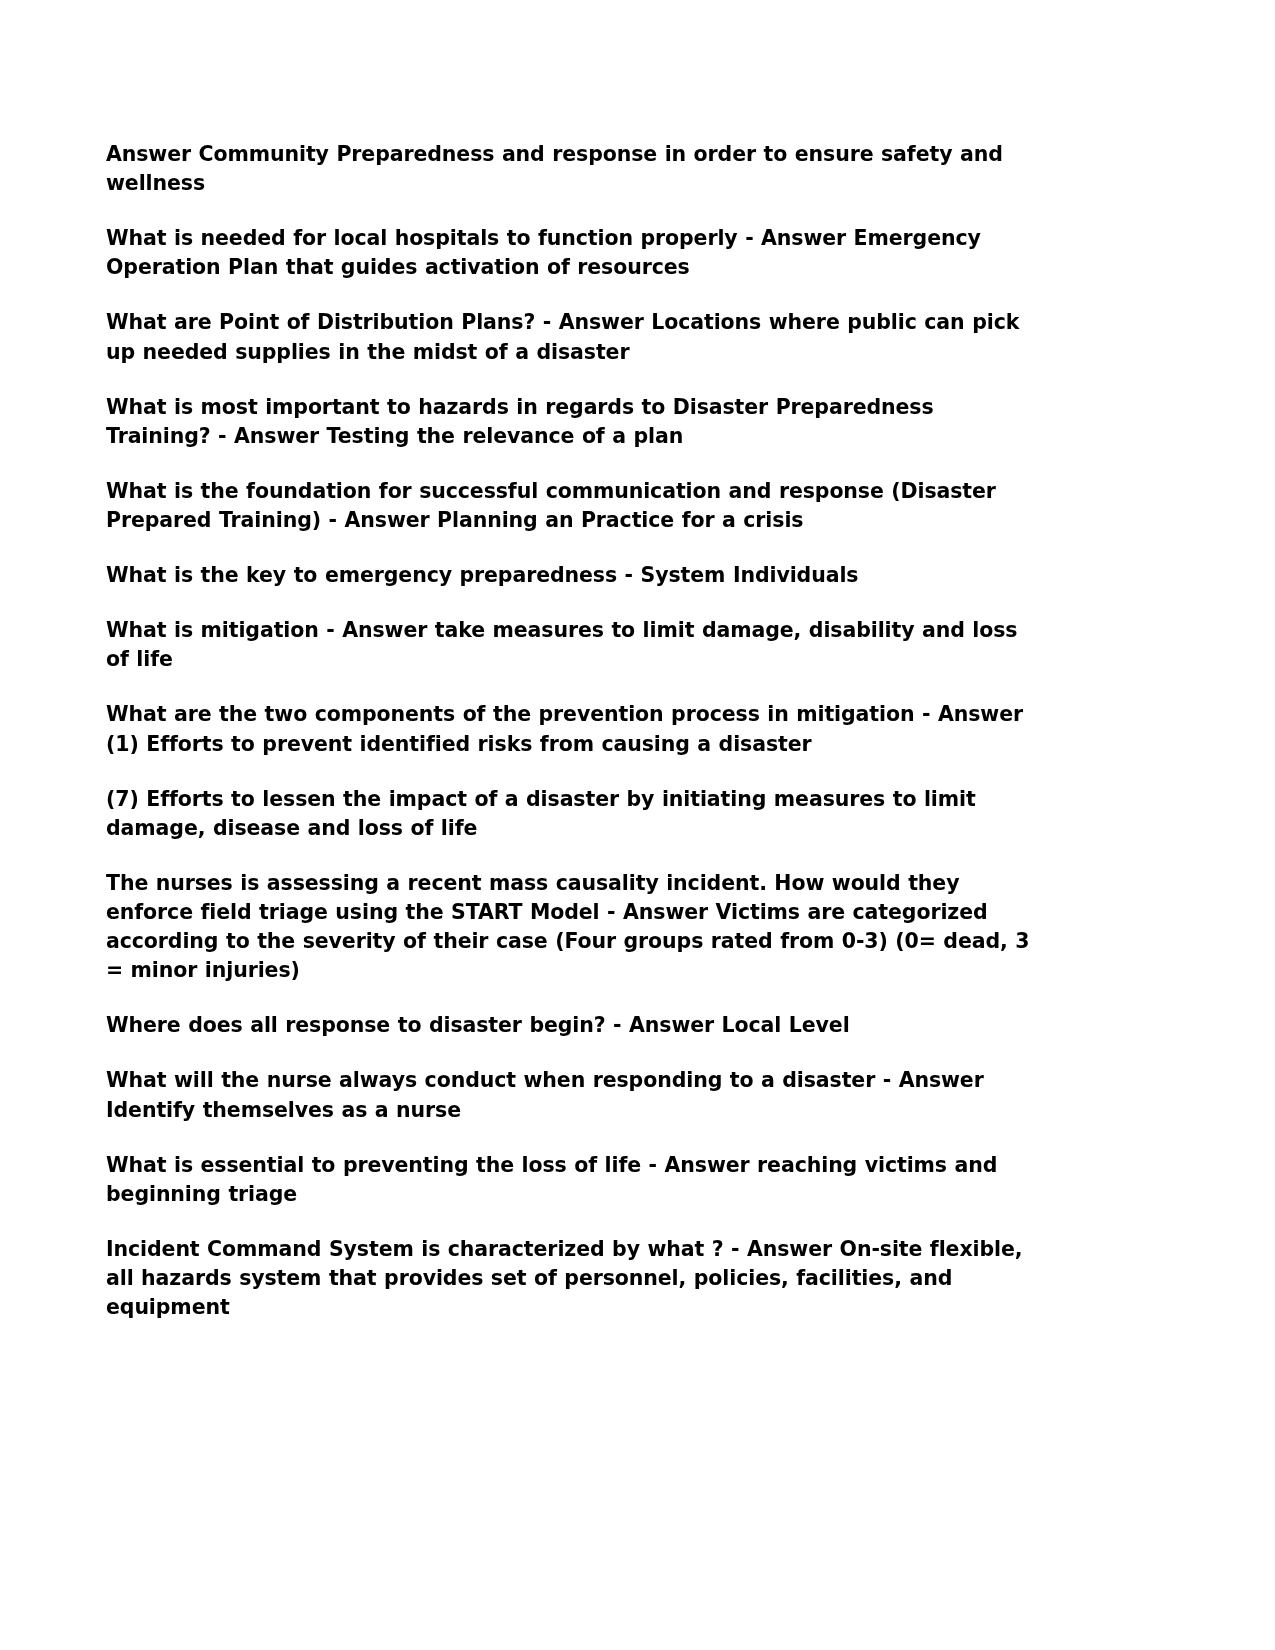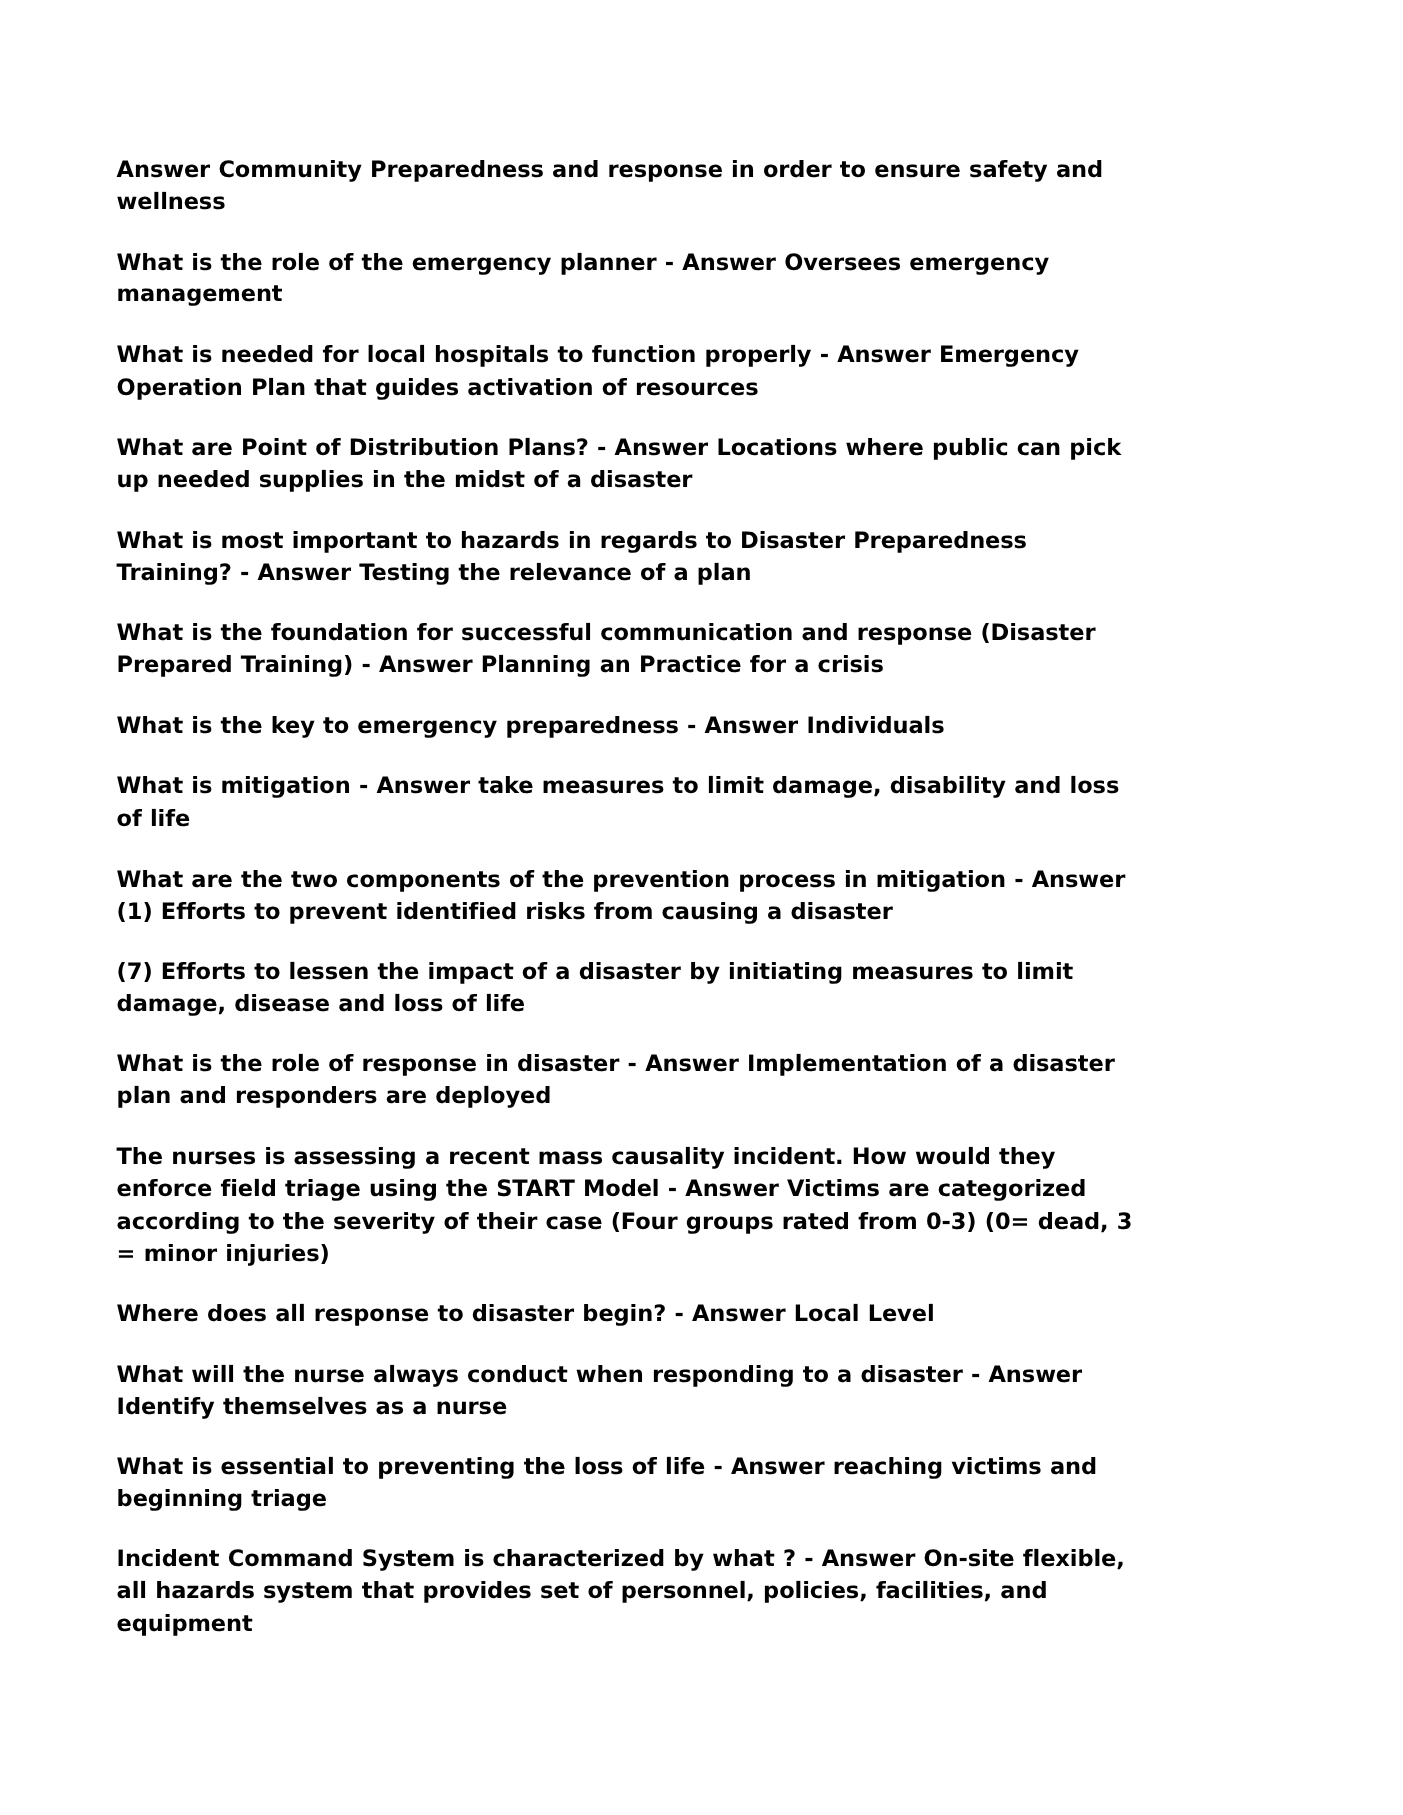--- a/index.html
+++ b/index.html
@@ -34,30 +34,28 @@
   .para:last-child {
     margin-bottom: 0;
   }
 </style>
 </head>
 <body>
 
 <div class="page">
   <div class="doc-body">
     <p class="para">Answer Community Preparedness and response in order to ensure safety and wellness</p>
-    <p class="para">What is the role of the emergency planner - Answer Oversees emergency management</p>
     <p class="para">What is needed for local hospitals to function properly - Answer Emergency Operation Plan that guides activation of resources</p>
     <p class="para">What are Point of Distribution Plans? - Answer Locations where public can pick up needed supplies in the midst of a disaster</p>
     <p class="para">What is most important to hazards in regards to Disaster Preparedness Training? - Answer Testing the relevance of a plan</p>
     <p class="para">What is the foundation for successful communication and response (Disaster Prepared Training) - Answer Planning an Practice for a crisis</p>
-    <p class="para">What is the key to emergency preparedness - Answer Individuals</p>
+    <p class="para">What is the key to emergency preparedness - System Individuals</p>
     <p class="para">What is mitigation - Answer take measures to limit damage, disability and loss of life</p>
     <p class="para">What are the two components of the prevention process in mitigation - Answer (1) Efforts to prevent identified risks from causing a disaster</p>
     <p class="para">(7) Efforts to lessen the impact of a disaster by initiating measures to limit damage, disease and loss of life</p>
-    <p class="para">What is the role of response in disaster - Answer Implementation of a disaster plan and responders are deployed</p>
     <p class="para">The nurses is assessing a recent mass causality incident. How would they enforce field triage using the START Model - Answer Victims are categorized according to the severity of their case (Four groups rated from 0-3) (0= dead, 3 = minor injuries)</p>
     <p class="para">Where does all response to disaster begin? - Answer Local Level</p>
     <p class="para">What will the nurse always conduct when responding to a disaster - Answer Identify themselves as a nurse</p>
     <p class="para">What is essential to preventing the loss of life - Answer reaching victims and beginning triage</p>
     <p class="para">Incident Command System is characterized by what ? - Answer On-site flexible, all hazards system that provides set of personnel, policies, facilities, and equipment</p>
 
   </div>
 </div>
 
 </body></html>

